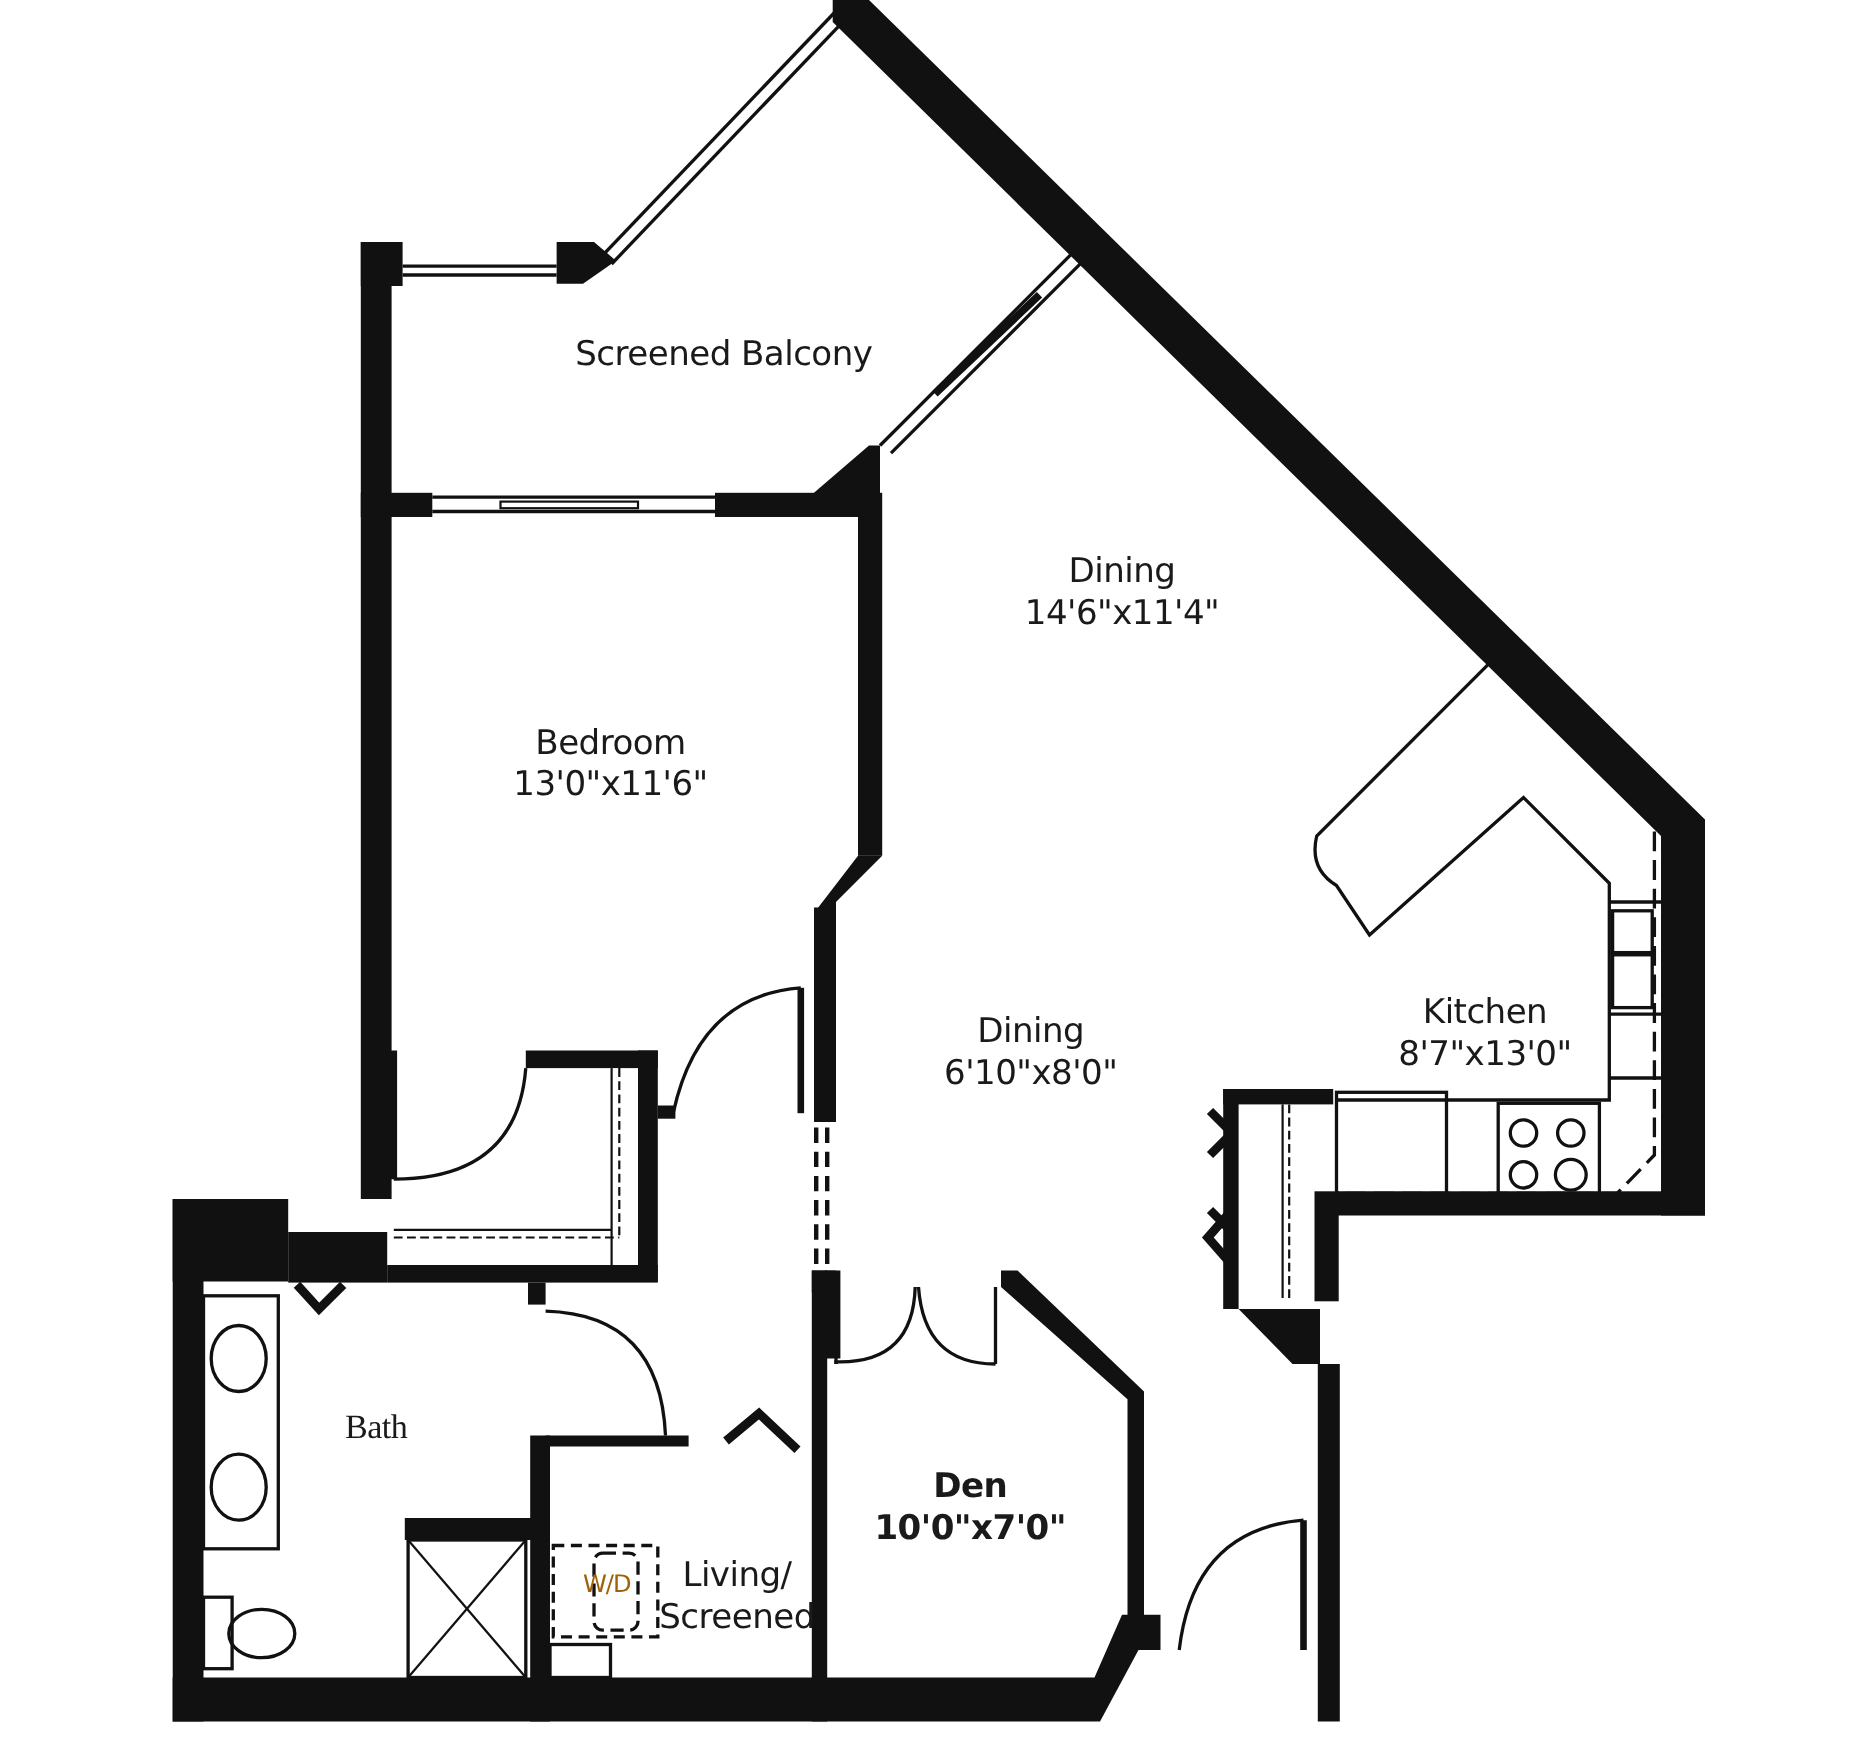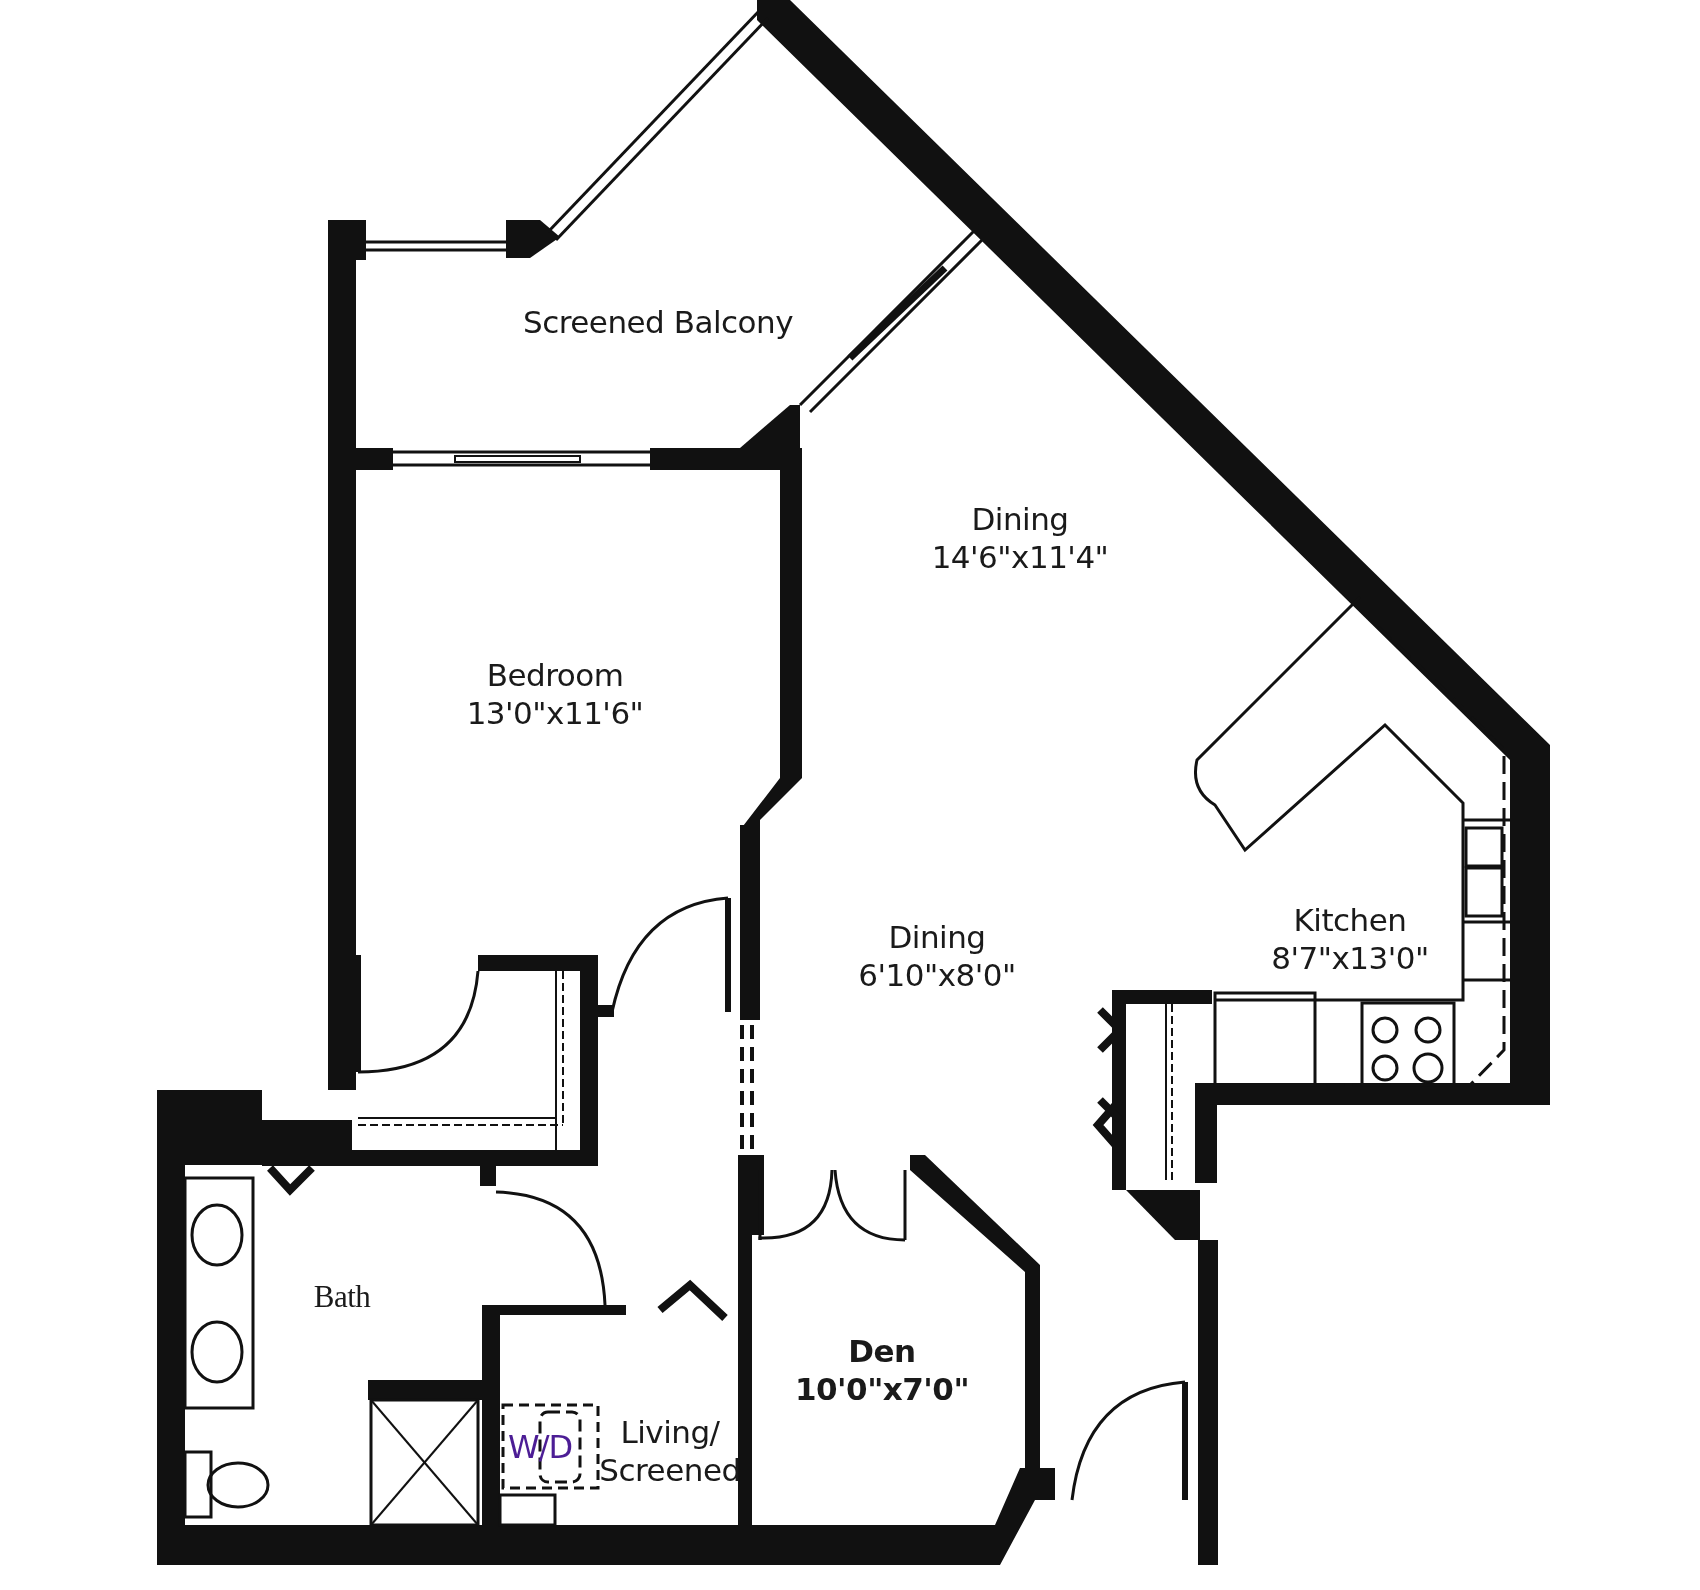--- a/index.html
+++ b/index.html
@@ -1,20 +1,20 @@
 <!DOCTYPE html>
 <html><head>
 <meta charset="utf-8">
 <style>
   html,body{margin:0;padding:0;background:#ffffff;}
   body{width:1700px;height:1590px;overflow:hidden;position:relative;font-family:"DejaVu Sans",sans-serif;}
   svg{position:absolute;left:0;top:0;}
   .lbl{position:absolute;text-align:center;color:#1a1a1a;font-family:"DejaVu Sans",sans-serif;font-size:31px;line-height:38px;letter-spacing:-0.5px;white-space:nowrap;transform:translateX(-50%);}
   .lbl .dim{display:block;}
-  .wd{position:absolute;font-size:32px;color:#4c1d95;font-family:"DejaVu Sans",sans-serif;letter-spacing:-1px;}
+  .wd{position:absolute;font-size:22px;color:#a16207;font-family:"DejaVu Sans",sans-serif;letter-spacing:-1px;margin-left:22px;}
 </style>
 </head>
 <body>
 
 <svg width="1700" height="1590" viewBox="0 0 1700 1590" xmlns="http://www.w3.org/2000/svg">
   <g fill="#111" stroke="none">
 
     <polygon points="757,0 790,0 1550,745 1550,1105 1510,1105 1510,760 757,20"></polygon>
 
     <rect x="1215" y="1083" width="335" height="22"></rect>

